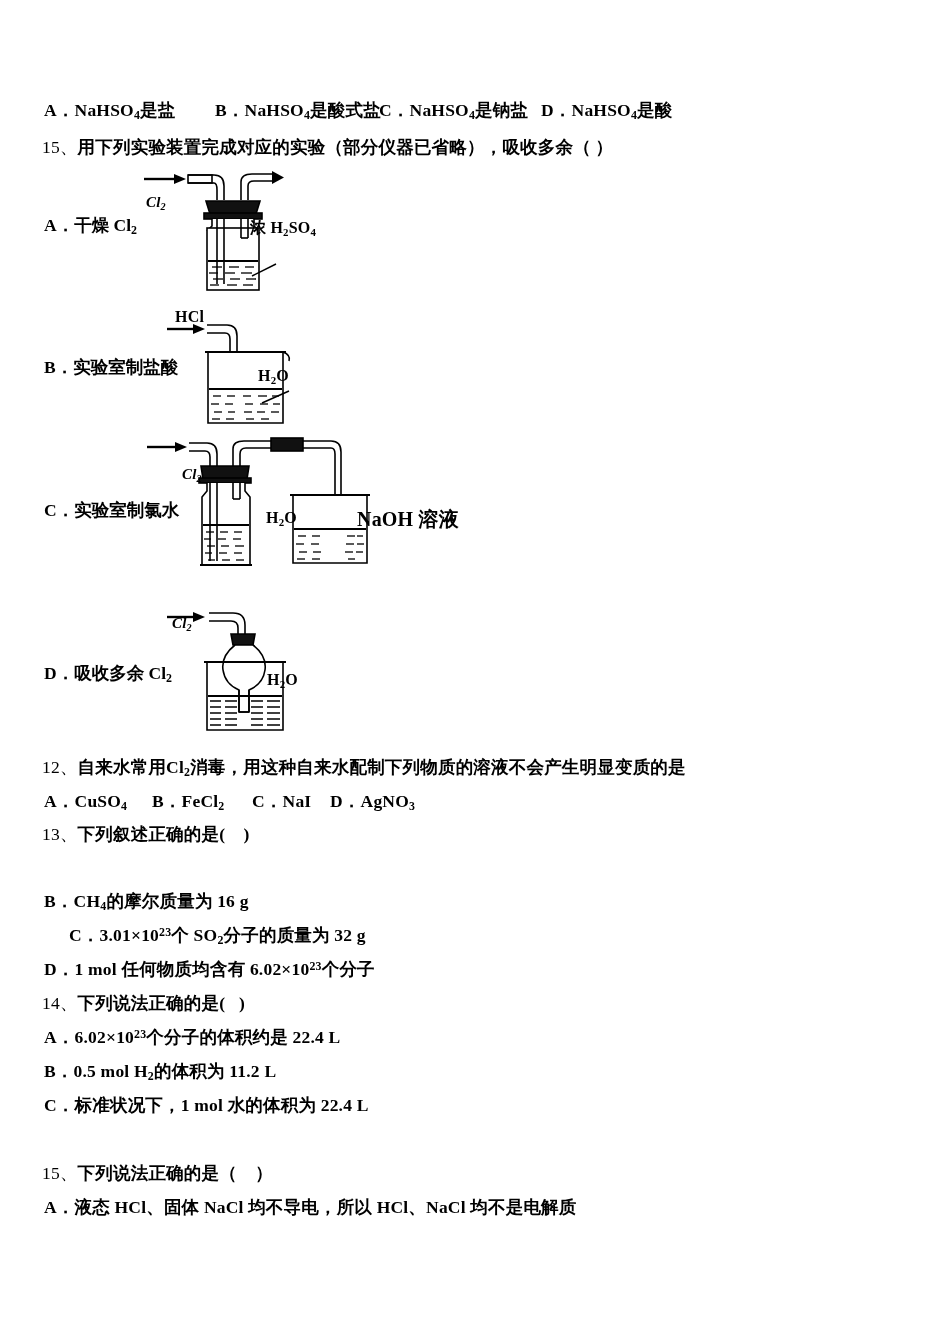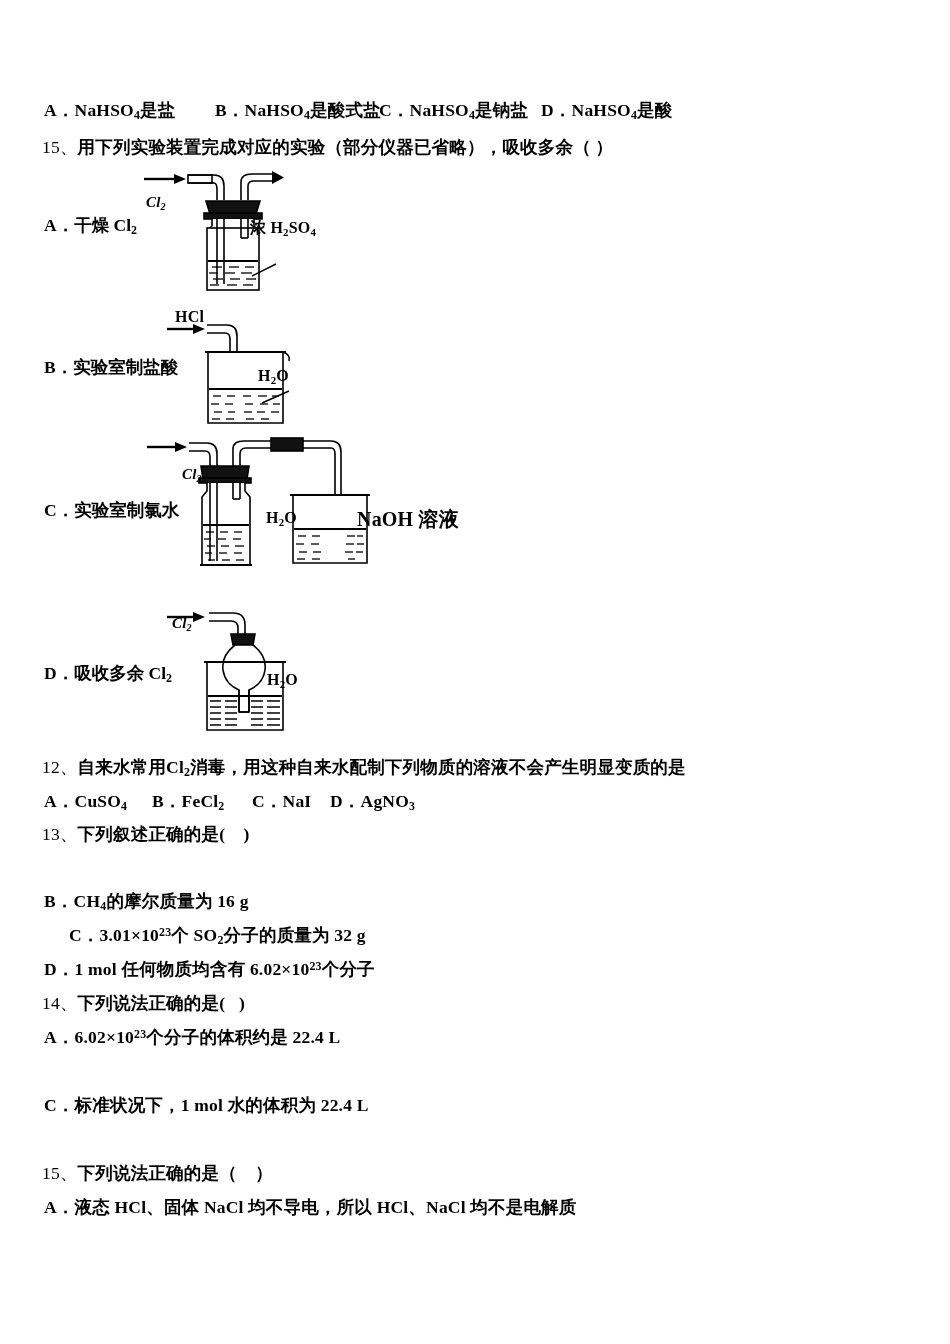--- a/index.html
+++ b/index.html
@@ -353,20 +353,23 @@
   <div class="line bold" style="left:44px; top:959px;">
     D．1 mol 任何物质均含有 6.02×10<sup>23</sup>个分子
   </div>
 
   <div class="line" style="left:42px; top:993px;">
     <span class="qnum">14、</span><span class="qtext">下列说法正确的是(&nbsp;&nbsp;&nbsp;)</span>
   </div>
   <div class="line bold" style="left:44px; top:1027px;">
     A．6.02×10<sup>23</sup>个分子的体积约是 22.4 L
   </div>
+  <div class="line bold" style="left:44px; top:1061px;">
+    B．0.5 mol H<sub>2</sub>的体积为 11.2 L
+  </div>
   <div class="line bold" style="left:44px; top:1095px;">
     C．标准状况下，1 mol 水的体积为 22.4 L
   </div>
 
   <div class="line" style="left:42px; top:1163px;">
     <span class="qnum">15、</span><span class="qtext">下列说法正确的是（&nbsp;&nbsp;&nbsp;&nbsp;）</span>
   </div>
   <div class="line bold" style="left:44px; top:1197px;">
     A．液态 HCl、固体 NaCl 均不导电，所以 HCl、NaCl 均不是电解质
   </div>

